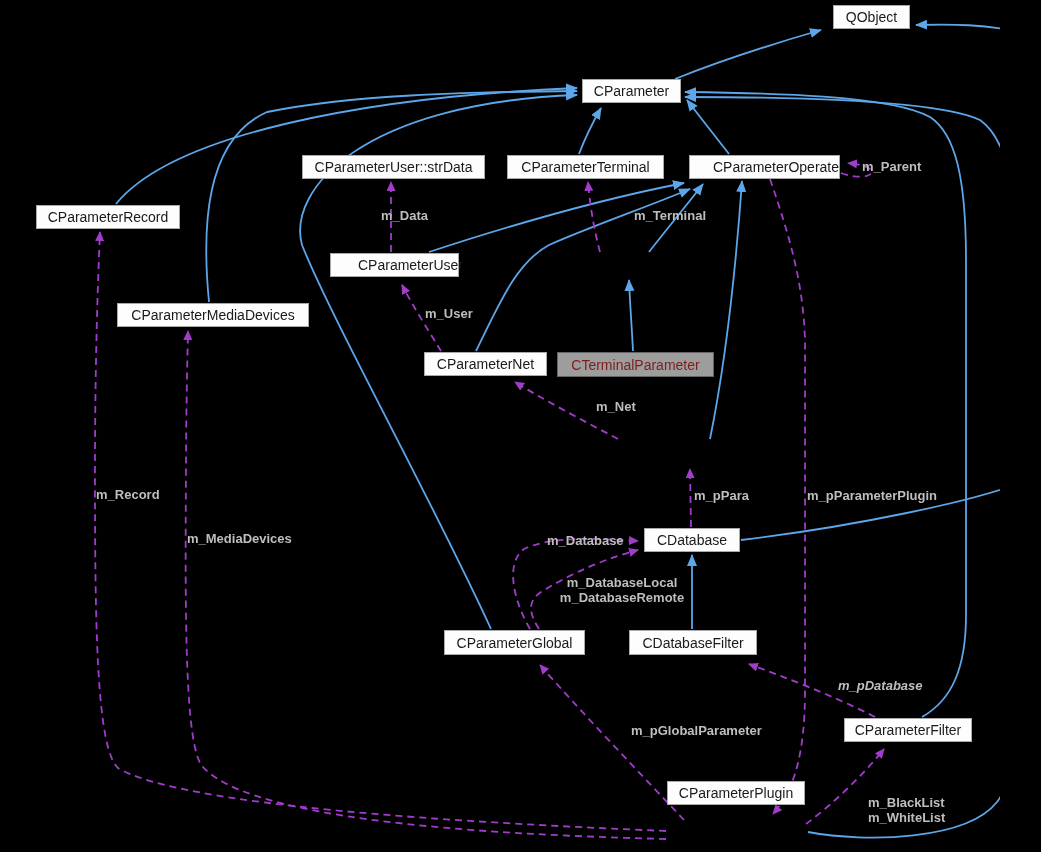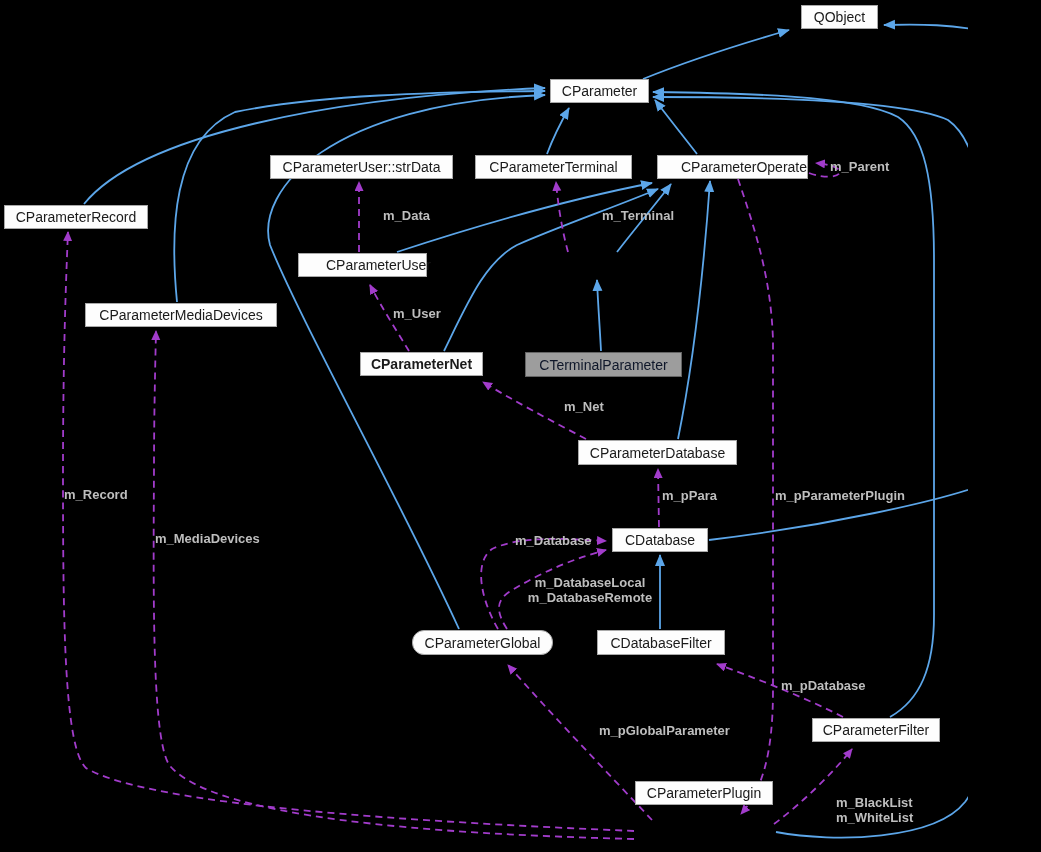--- a/index.html
+++ b/index.html
@@ -3,32 +3,32 @@
 <meta charset="utf-8">
 <style>
   :root{
     --background:#000000; --node-fill:#fdfdfd; --node-border:#a9a9a9; --node-text:#1a1a1a;
     --focus-fill:#9d9d9d; --focus-border:#646464;
     --inheritance-edge:#5ca6e9; --usage-edge:#a23ccb; --edge-label-text:#bebebe;
   }
   html,body{margin:0;padding:0;background:var(--background);}
   .canvas{
     position:relative;width:968px;height:852px;background:var(--background);
-    font-family:"Liberation Sans","DejaVu Sans",sans-serif;overflow:hidden;
+    font-family:"Liberation Sans","DejaVu Sans",sans-serif;overflow:hidden;margin-left:32px;
   }
   .edges{position:absolute;left:0;top:0;width:1041px;height:852px;}
   .e-inherit{fill:none;stroke:var(--inheritance-edge);stroke-width:1.8px;}
   .e-usage{fill:none;stroke:var(--usage-edge);stroke-width:1.8px;stroke-dasharray:7 5;}
   .node{
     position:absolute;display:flex;align-items:center;justify-content:center;
     background:var(--node-fill);border:1.4px solid var(--node-border);
     color:var(--node-text);font-size:14px;white-space:nowrap;box-sizing:border-box;
     cursor:pointer;
   }
-  .node.focus{background:var(--focus-fill);border-color:var(--focus-border);color:#0f172a;cursor:default;}
+  .node.focus{background:var(--focus-fill);border-color:var(--focus-border);color:#7f1d1d;cursor:default;}
   .elabel{
     position:absolute;color:var(--edge-label-text);font-size:13px;font-weight:bold;
     white-space:nowrap;line-height:15px;
   }
   .elabel.center{text-align:center;}
 </style>
 </head>
 <body>
 
 <div class="canvas">
@@ -76,43 +76,42 @@
   </svg>
 
   <div class="node" style="left:801px;top:5px;width:77px;height:24px;">QObject</div>
   <div class="node" style="left:550px;top:79px;width:99px;height:24px;">CParameter</div>
   <div class="node" style="left:270px;top:155px;width:183px;height:24px;">CParameterUser::strData</div>
   <div class="node" style="left:475px;top:155px;width:157px;height:24px;text-align:right;">CParameterTerminal</div>
   <div class="node" style="left:657px;top:155px;width:151px;height:24px;padding-left:23px;">CParameterOperate</div>
   <div class="node" style="left:4px;top:205px;width:144px;height:24px;">CParameterRecord</div>
   <div class="node" style="left:298px;top:253px;width:129px;height:24px;padding-left:32px;">CParameterUser</div>
   <div class="node" style="left:85px;top:303px;width:192px;height:24px;">CParameterMediaDevices</div>
-  <div class="node" style="left:360px;top:352px;width:123px;height:24px;font-weight:bold;">CParameterNet</div>
+  <div class="node" style="left:392px;top:352px;width:123px;height:24px;">CParameterNet</div>
   <div class="node focus" style="left:525px;top:352px;width:157px;height:25px;">CTerminalParameter</div>
-  <div class="node" style="left:578px;top:440px;width:159px;height:25px;">CParameterDatabase</div>
   <div class="node" style="left:612px;top:528px;width:96px;height:24px;">CDatabase</div>
-  <div class="node" style="left:412px;top:630px;width:141px;height:25px;border-radius:12px;">CParameterGlobal</div>
+  <div class="node" style="left:412px;top:630px;width:141px;height:25px;">CParameterGlobal</div>
   <div class="node" style="left:597px;top:630px;width:128px;height:25px;">CDatabaseFilter</div>
   <div class="node" style="left:812px;top:718px;width:128px;height:24px;">CParameterFilter</div>
   <div class="node" style="left:635px;top:781px;width:138px;height:24px;">CParameterPlugin</div>
 
   <div class="elabel" style="left:830px;top:159px;">m_Parent</div>
-  <div class="elabel" style="left:383px;top:208px;">m_Data</div>
+  <div class="elabel" style="left:349px;top:208px;">m_Data</div>
   <div class="elabel" style="left:558px;top:208px;padding-left:44px;">m_Terminal</div>
   <div class="elabel" style="left:393px;top:306px;">m_User</div>
   <div class="elabel" style="left:564px;top:399px;">m_Net</div>
   <div class="elabel" style="left:64px;top:487px;">m_Record</div>
   <div class="elabel" style="left:662px;top:488px;">m_pPara</div>
   <div class="elabel" style="left:775px;top:488px;">m_pParameterPlugin</div>
   <div class="elabel" style="left:155px;top:531px;">m_MediaDevices</div>
   <div class="elabel" style="left:515px;top:533px;">m_Database</div>
   <div class="elabel center" style="left:519px;top:575px;width:142px;">
     <span>m_DatabaseLocal</span><br>
     <span>m_DatabaseRemote</span>
   </div>
-  <div class="elabel" style="left:781px;top:678px;">m_pDatabase</div>
+  <div class="elabel" style="left:806px;top:678px;font-style:italic;">m_pDatabase</div>
   <div class="elabel" style="left:599px;top:723px;">m_pGlobalParameter</div>
   <div class="elabel" style="left:836px;top:795px;">
     <span>m_BlackList</span><br>
     <span>m_WhiteList</span>
   </div>
 
 </div>
 
 </body></html>

